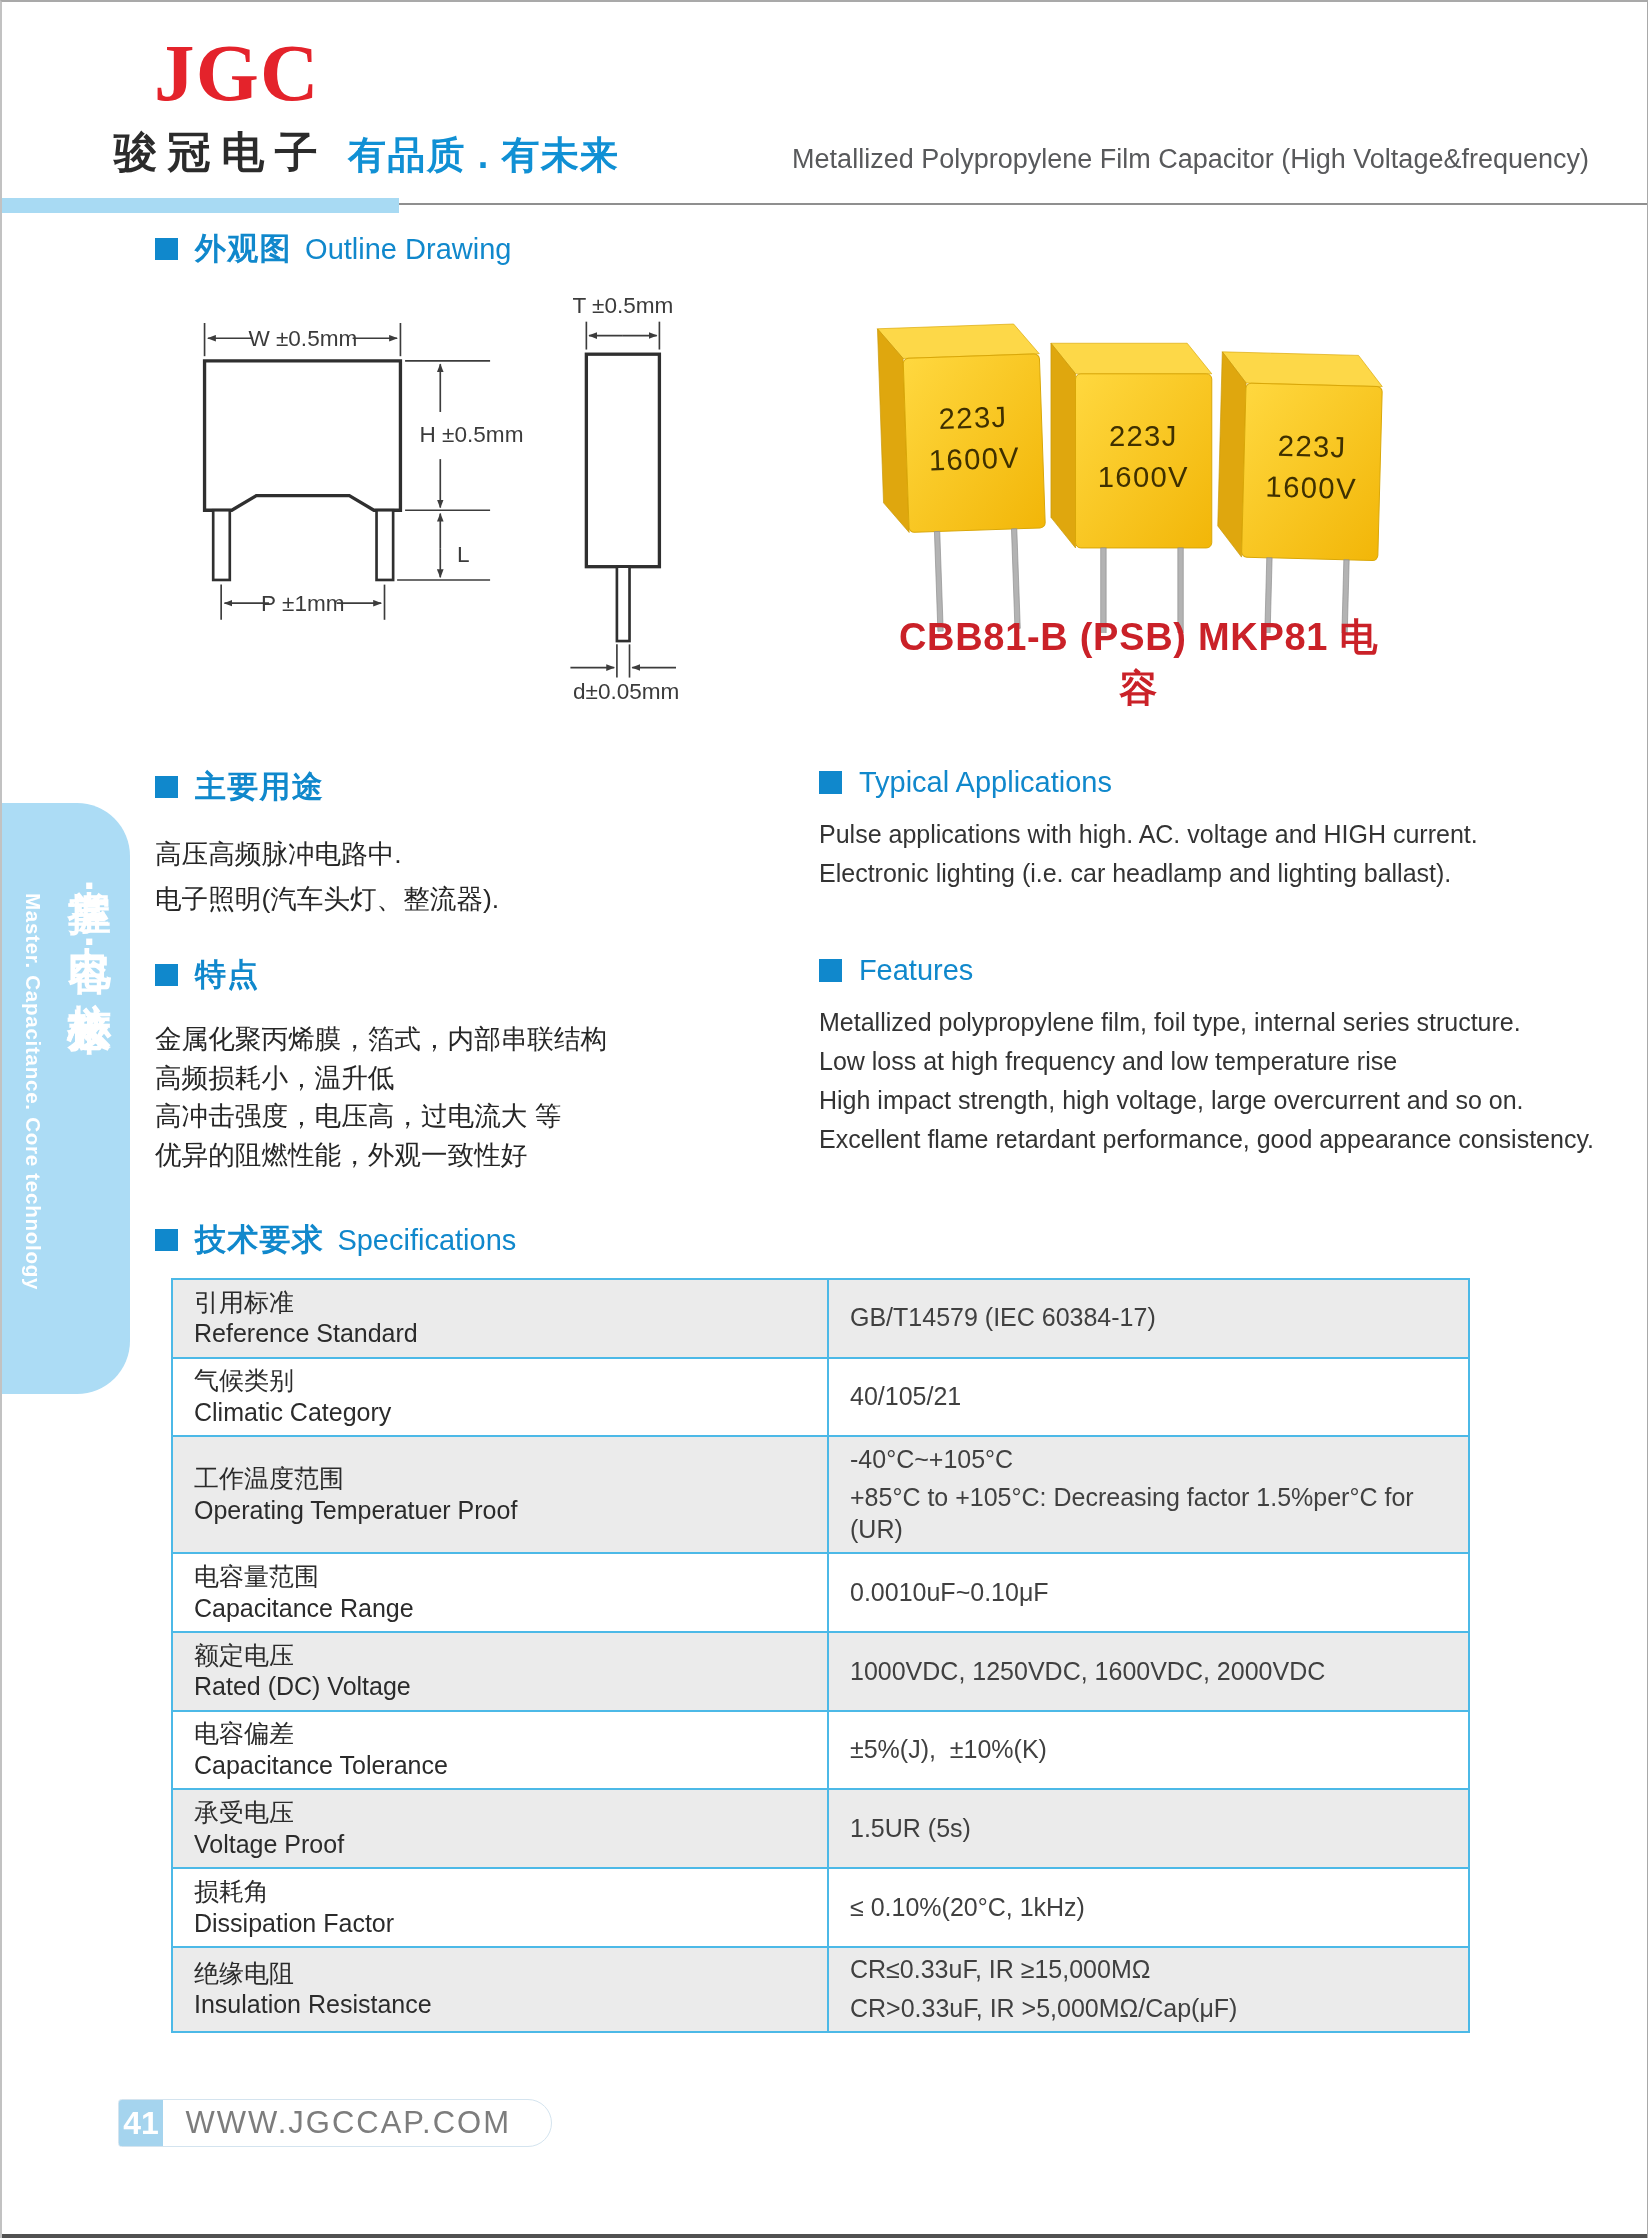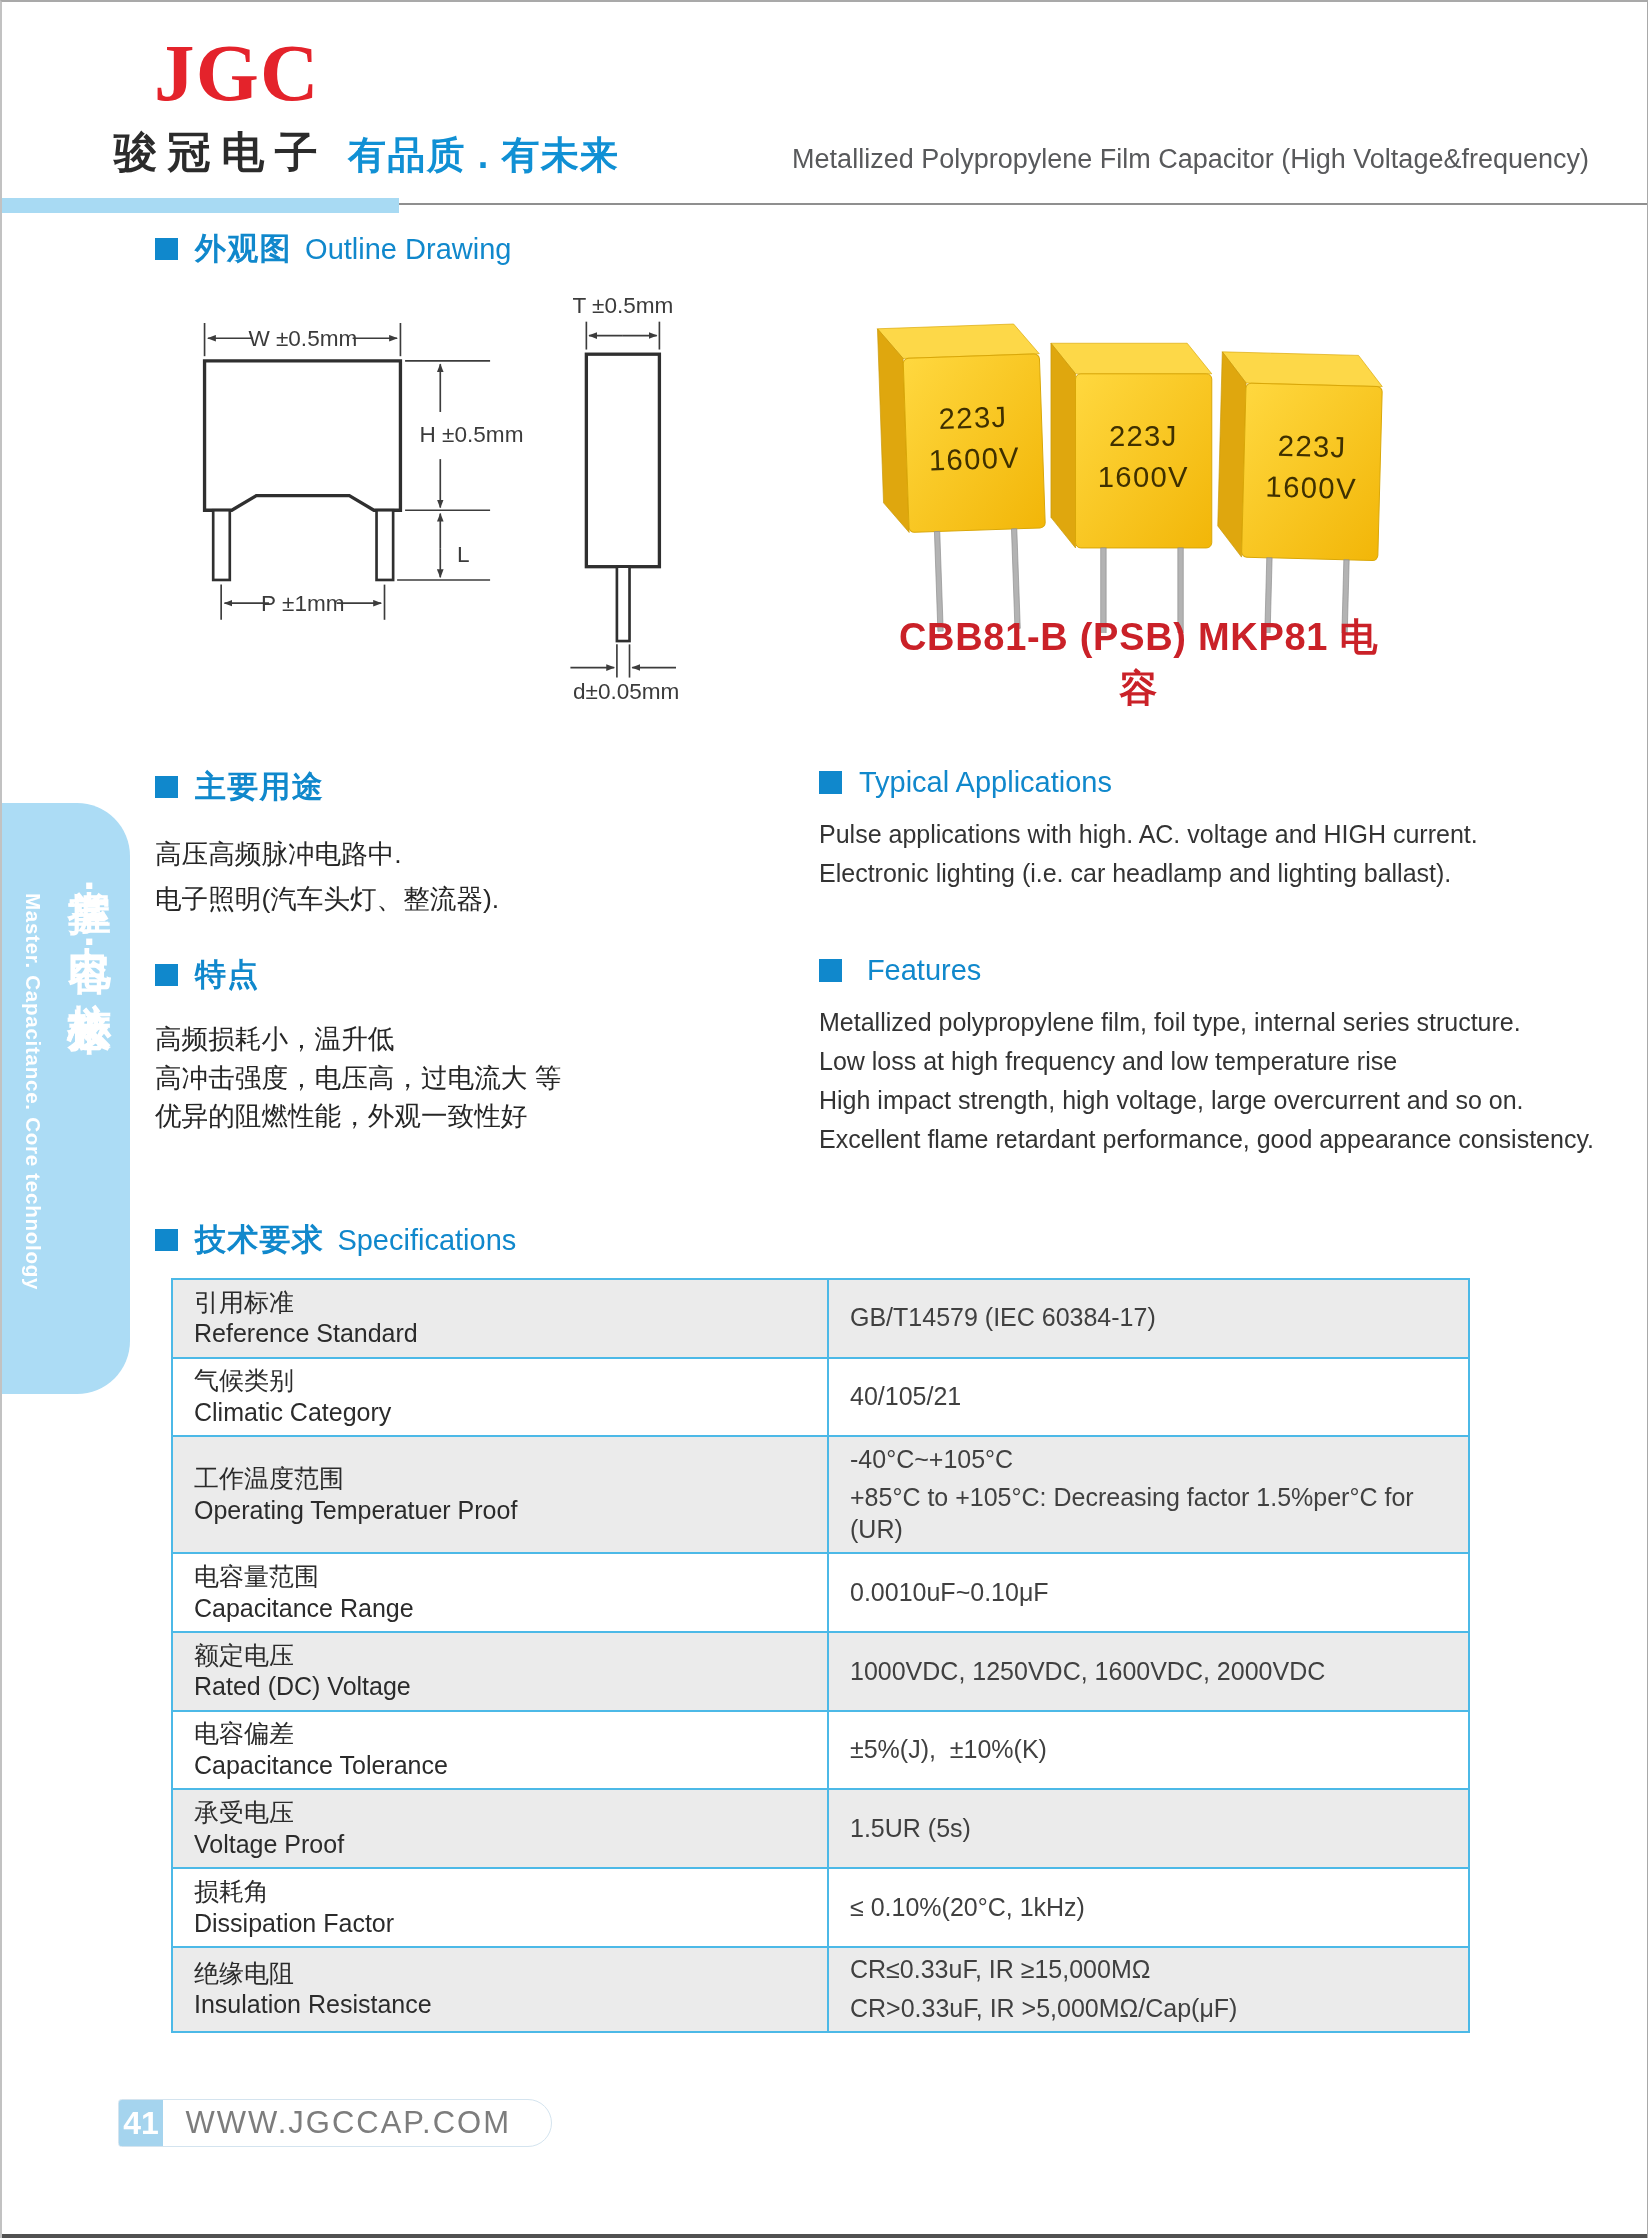--- a/index.html
+++ b/index.html
@@ -199,30 +199,31 @@
       <div>Electronic lighting (i.e. car headlamp and lighting ballast).</div>
     </div>
   </div>
 
   <div class="sec" style="left:153px; top:952px;">
     <div class="sec-head">
       <span class="sq"></span>
       <span class="sec-cn">特点</span>
     </div>
     <div class="body-zh feat-zh">
+      <div>金属化聚丙烯膜，箔式，内部串联结构</div>
       <div>高频损耗小，温升低</div>
       <div>高冲击强度，电压高，过电流大 等</div>
       <div>优异的阻燃性能，外观一致性好</div>
     </div>
   </div>
 
   <div class="sec" style="left:817px; top:952px;">
     <div class="sec-head">
       <span class="sq"></span>
-      <span class="sec-en" style="margin-left:8px;">Features</span>
+      <span class="sec-en" style="margin-left:0;">Features</span>
     </div>
     <div class="body-en">
       <div>Metallized polypropylene film, foil type, internal series structure.</div>
       <div>Low loss at high frequency and low temperature rise</div>
       <div>High impact strength, high voltage, large overcurrent and so on.</div>
       <div>Excellent flame retardant performance, good appearance consistency.</div>
     </div>
   </div>
 
   <div class="sec" style="left:153px; top:1217px;">

